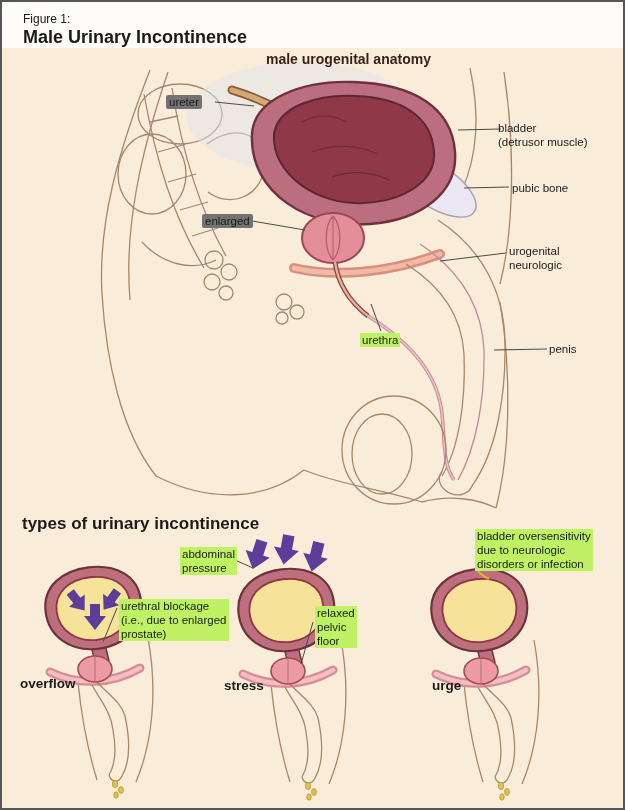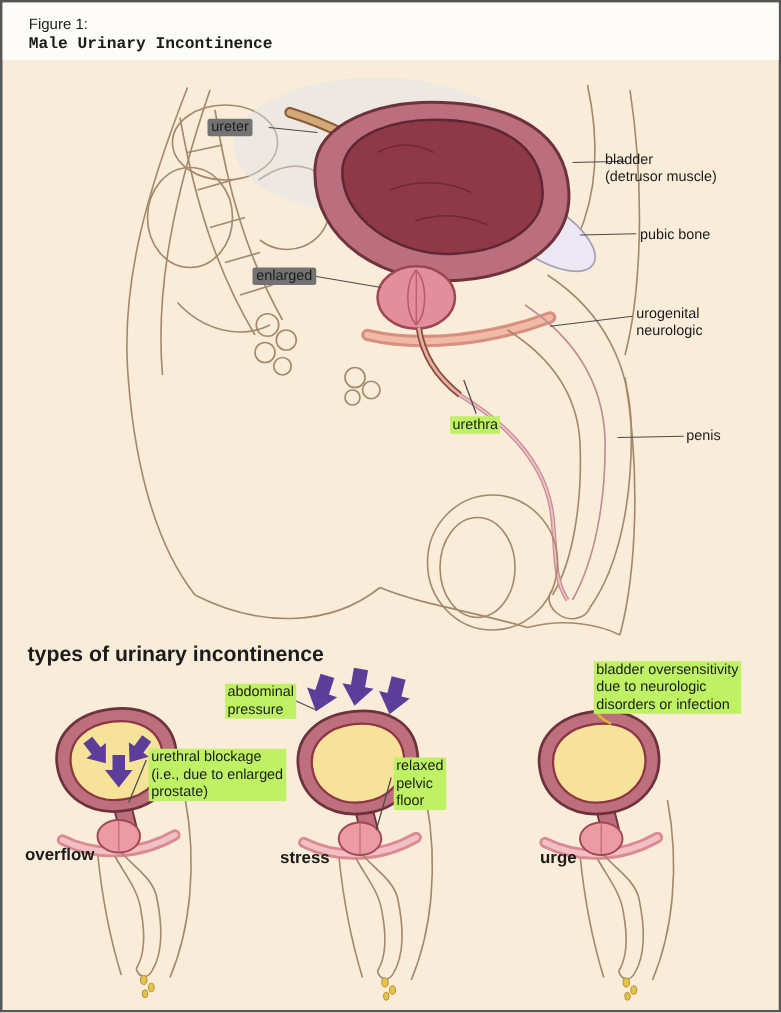--- a/index.html
+++ b/index.html
@@ -7,21 +7,21 @@
     position:relative;width:625px;height:810px;box-sizing:border-box;
     border:2px solid #55565a;background:#f9ecd9;overflow:hidden;
     font-family:"Liberation Sans",sans-serif;
   }
   .header-band{position:absolute;top:0;left:0;right:0;height:46px;background:#fdfcf8;}
   .art{position:absolute;top:0;left:0;display:block;}
   .lbl{position:absolute;font-size:11.5px;color:#1b1b1b;line-height:1.22;white-space:nowrap;}
   .boxed{background:#737373;padding:0 3px;border-radius:2px;}
   .on-cream{background:#bef264;padding:0 2px;}
   .fig-label{left:21px;top:10px;font-size:12px;}
-  .fig-title{left:21px;top:25px;font-size:13px;font-weight:bold;font-family:Liberation Mono, monospace;}
+  .fig-title{left:21px;top:25px;font-size:18px;font-weight:bold;}
   .anatomy-title{left:264px;top:49px;font-size:14px;font-weight:bold;color:#3a1f18;}
   .types-heading{left:20px;top:512px;font-size:17px;font-weight:bold;}
   .type-name{font-size:13.5px;font-weight:bold;}
   .skin{stroke:#a5886a;stroke-width:1.3;fill:none;}
   .leader{stroke:#4a4a4a;stroke-width:1;fill:none;}
   .drop{fill:#e5c14d;stroke:#b8922f;stroke-width:0.8;}
   .squig{stroke:#6d2a36;stroke-width:1.2;fill:none;}
 </style>
 </head>
 <body>
@@ -171,24 +171,25 @@
       <line class="leader" x1="369" y1="302" x2="379" y2="329"></line>
       <line class="leader" x1="492" y1="348" x2="545" y2="347"></line>
       <line class="leader" x1="115" y1="606" x2="101" y2="640"></line>
       <line class="leader" x1="233" y1="558" x2="251" y2="566"></line>
       <line class="leader" x1="311" y1="620" x2="299" y2="662"></line>
     </g>
   </svg>
 
   <div class="lbl fig-label">Figure 1:</div>
   <div class="lbl fig-title">Male Urinary Incontinence</div>
+  <div class="lbl anatomy-title">male urogenital anatomy</div>
 
   <div class="lbl boxed" style="left:164px;top:93px">ureter</div>
 
-  <div class="lbl" style="left:482px;top:119px">
+  <div class="lbl" style="left:496px;top:119px">
     <div>bladder</div>
     <div>(detrusor muscle)</div>
   </div>
 
   <div class="lbl" style="left:510px;top:179px">pubic bone</div>
 
   <div class="lbl boxed" style="left:200px;top:212px">enlarged</div>
 
   <div class="lbl" style="left:507px;top:242px">
     <div>urogenital</div>

